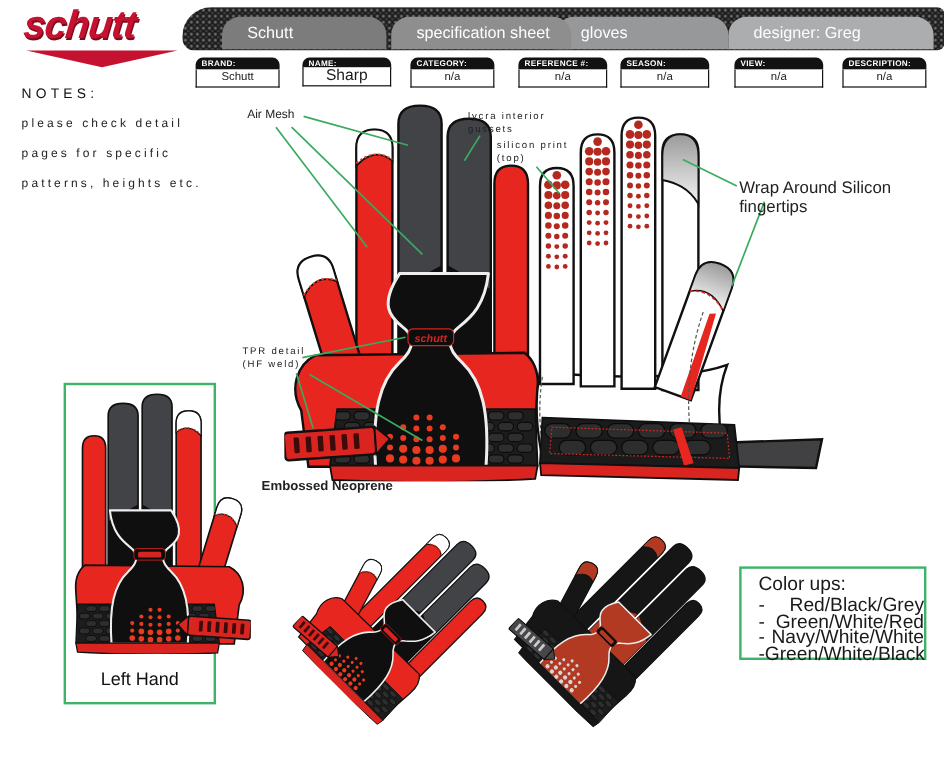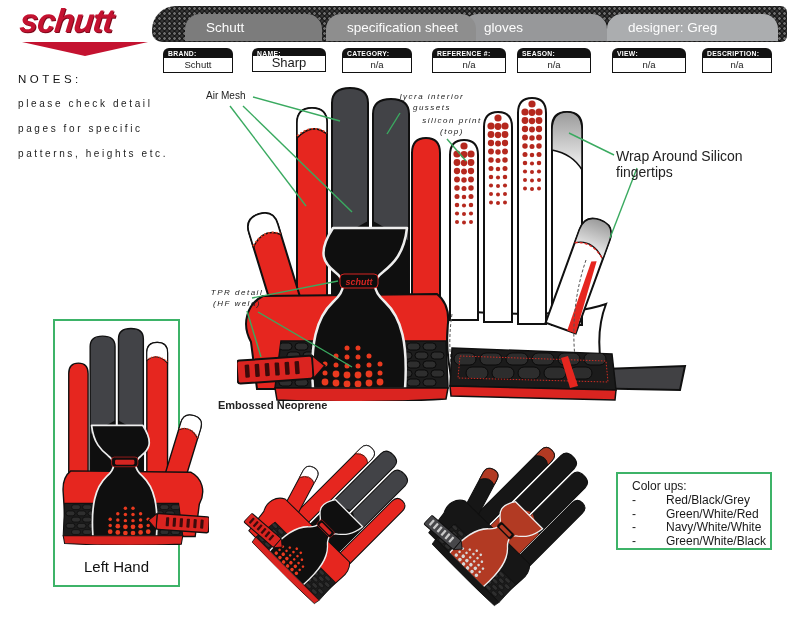--- a/index.html
+++ b/index.html
@@ -25,33 +25,33 @@
       border-radius:6px 6px 0 0;padding:2px 0 1px 5px;}
   .fv{background:#ffffff;border:1.2px solid #111;border-top:none;font-size:9.5px;
       text-align:center;height:12px;line-height:12px;padding:1px 0;}
   .fv.big{font-size:13px;height:14px;line-height:13px;margin-top:-2px;padding-top:0;}
   
   .notes-title{position:absolute;left:18px;top:73px;font-size:11.5px;letter-spacing:3.5px;color:#111;}
   .note-line{position:absolute;left:18px;font-size:10px;letter-spacing:2.6px;color:#222;}
   
   .ann{position:absolute;color:#222;z-index:6;}
   .ann.bold{font-weight:normal;}
-  .ann.ctr{text-align:center;font-style:italic;}
+  .ann.ctr{text-align:left;}
   .sp{letter-spacing:1.5px;font-size:8px;line-height:11px;}
   
   .overlay{position:absolute;left:0;top:0;z-index:5;pointer-events:none;}
   .ann-line{stroke:#3aaa60;stroke-width:1.4;}
   
   .glove{position:absolute;z-index:1;}
   .rot45{transform:rotate(45deg);}
   
   .gbox{position:absolute;border:2px solid #3db368;background:#fff;z-index:4;box-sizing:border-box;}
   .left-box{left:53px;top:319px;width:127px;height:268px;}
   .left-label{position:absolute;left:0;right:0;bottom:10px;text-align:center;font-size:15px;color:#111;}
-  .cups{left:616px;top:472px;width:156px;height:78px;padding:5px 0 0 14px;font-size:12px;}
+  .cups{left:616px;top:472px;width:156px;height:78px;padding:5px 0 0 14px;font-size:16px;}
   .cups-title{margin-bottom:1px;}
   .cup-row{display:flex;line-height:13.5px;}
   .cup-dash{width:34px;}
 </style>
 </head>
 <body>
 
 <div class="sheet">
 
   <div class="logo">

